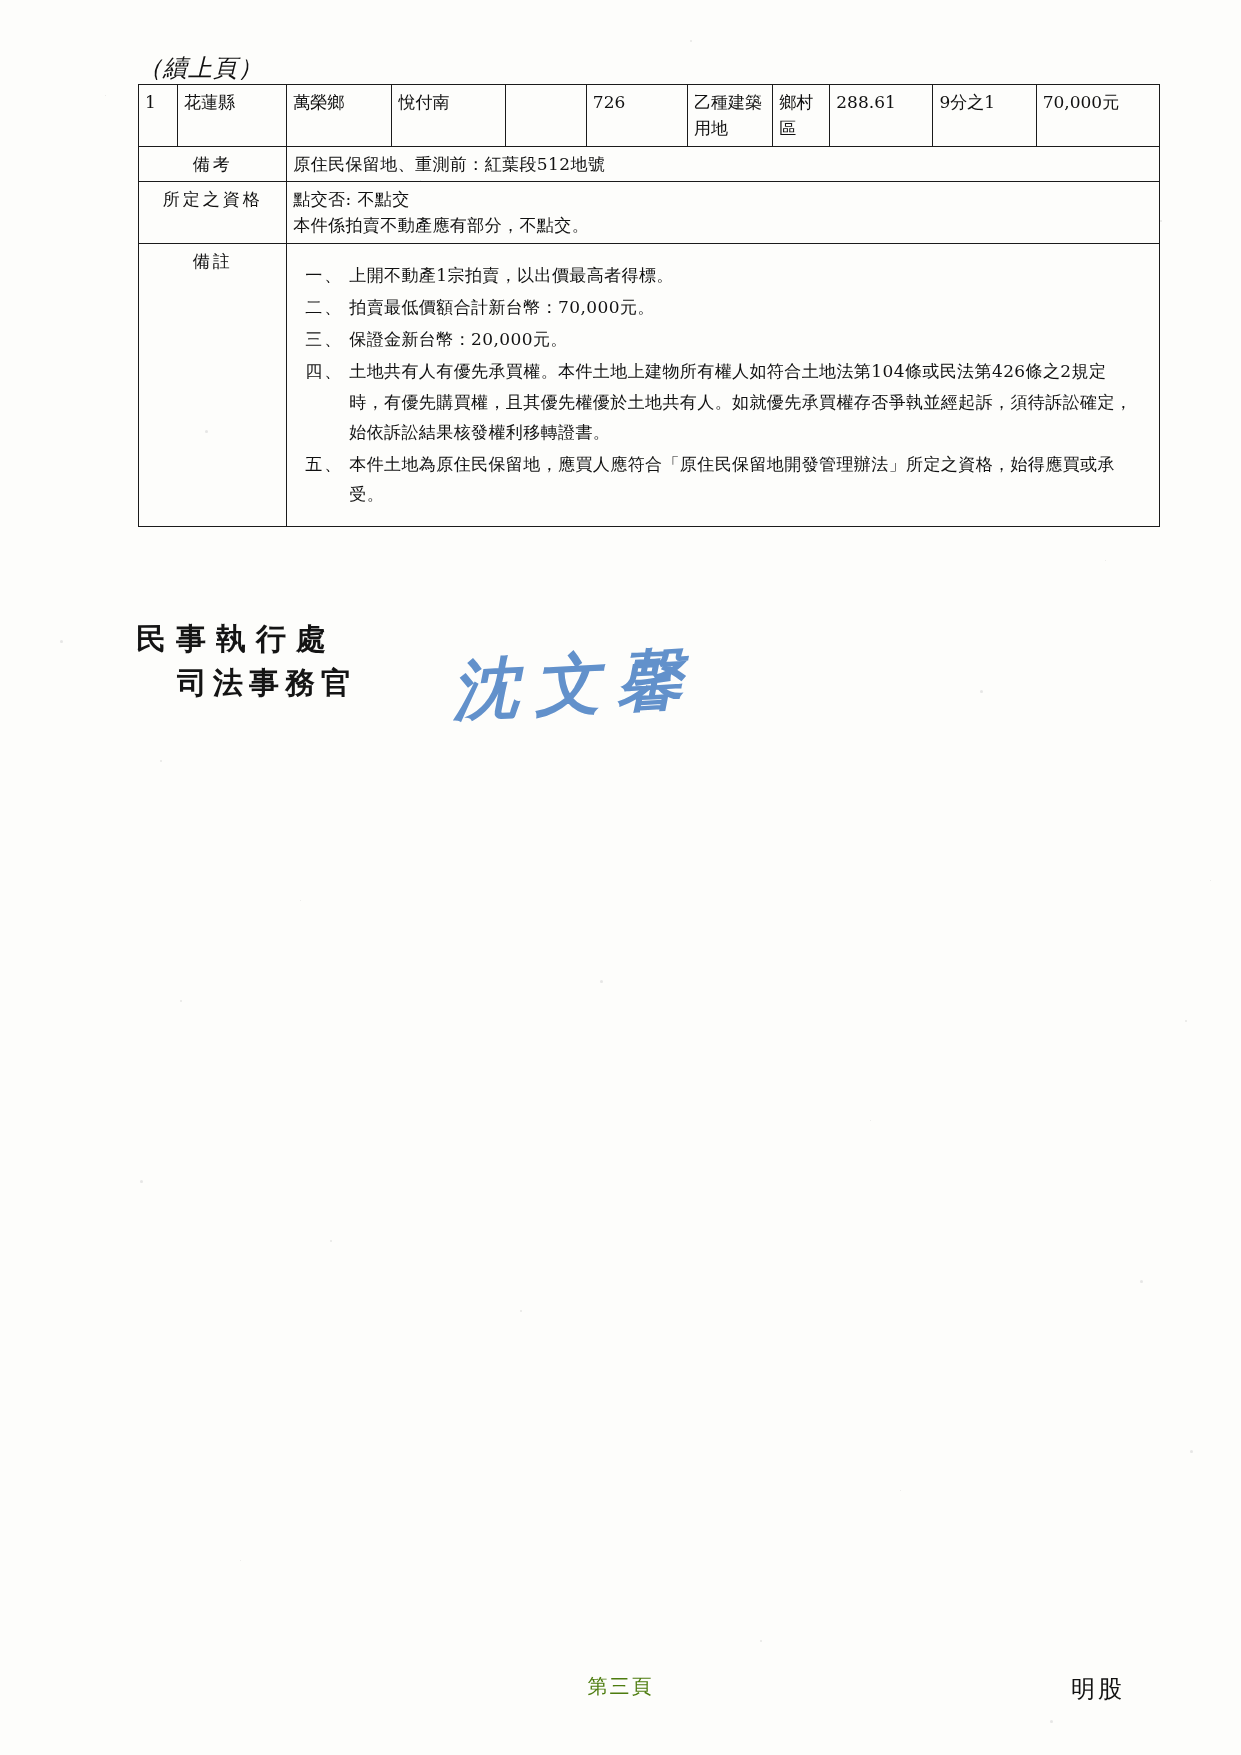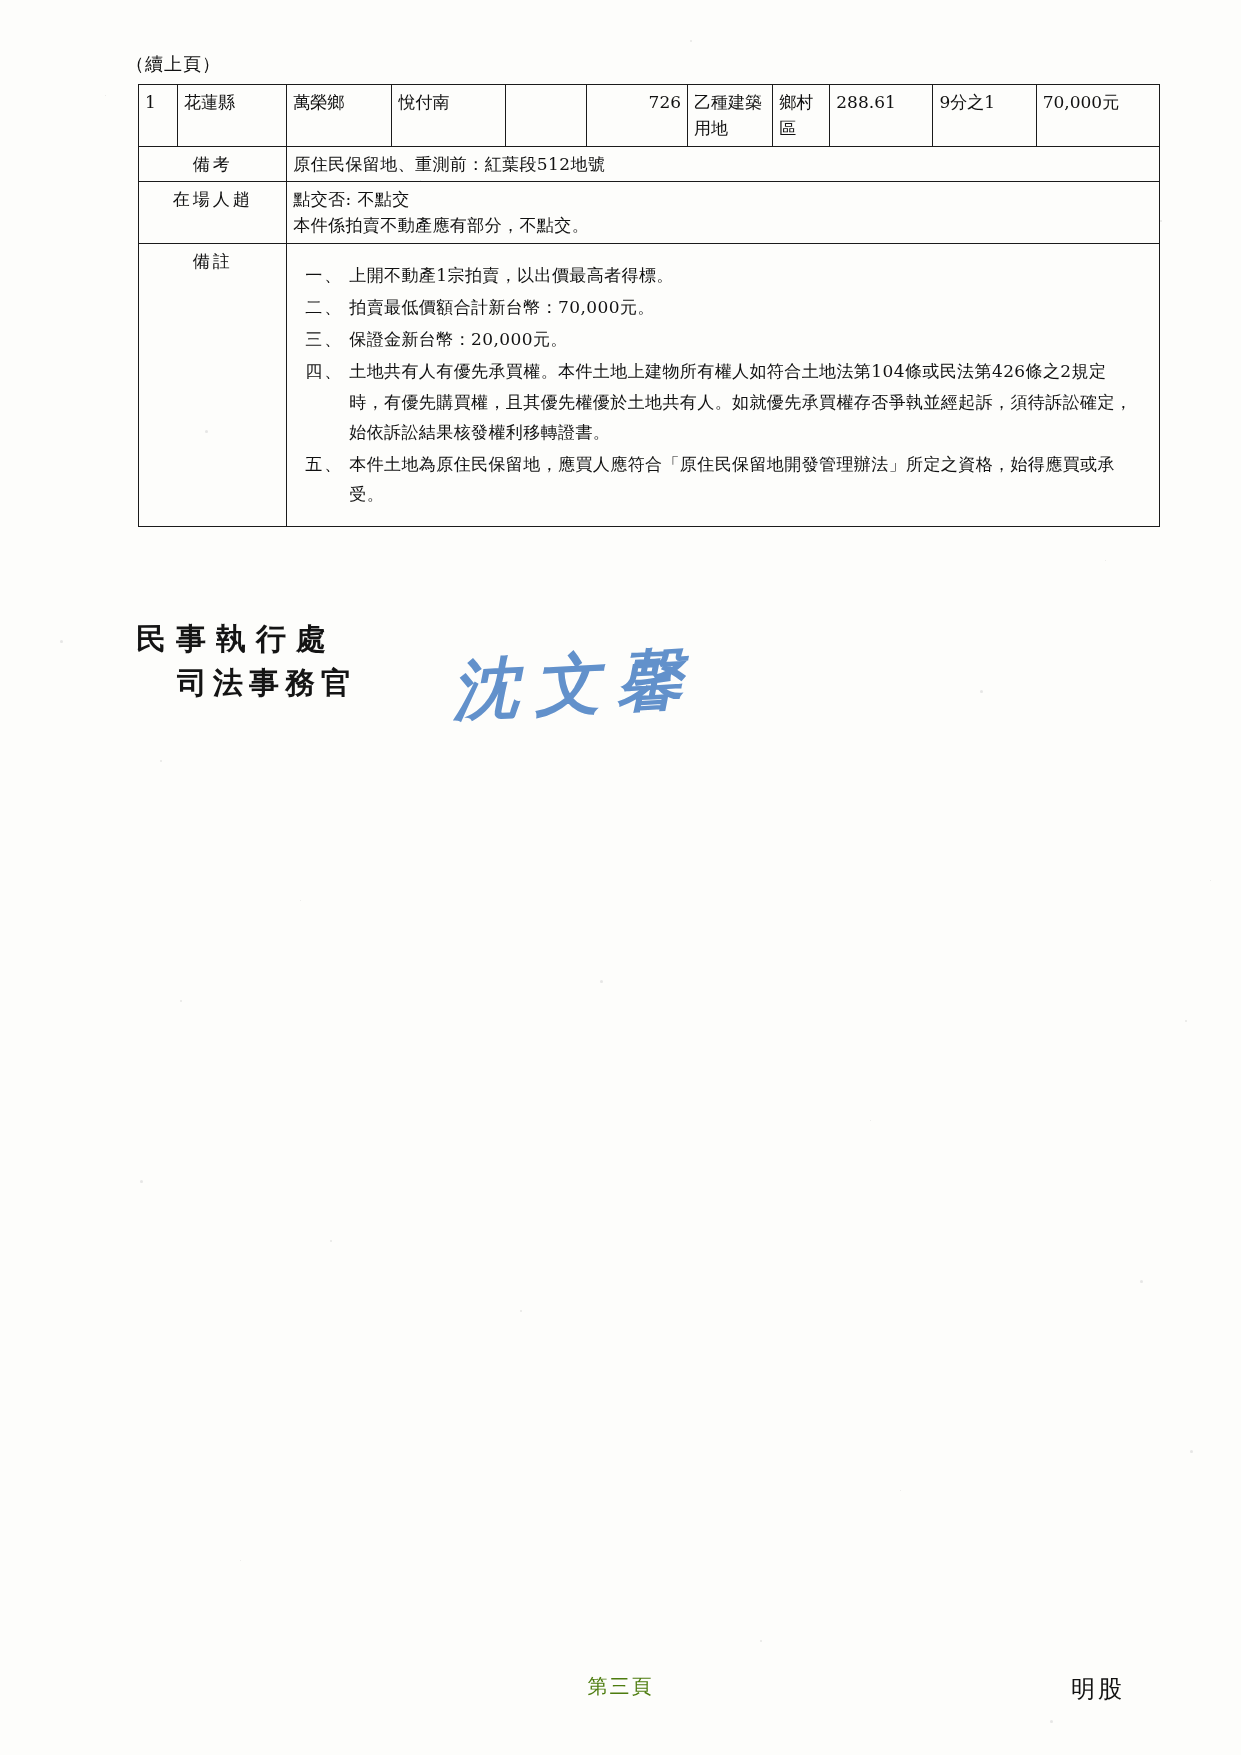--- a/index.html
+++ b/index.html
@@ -24,25 +24,26 @@
   
   .speckle {
     position: absolute;
     background: #cfcfcf;
     border-radius: 50%;
     pointer-events: none;
   }
 
   .cont-label {
     position: absolute;
-    left: 126px;
+    left: 138px;
     top: 52px;
-    font-size: 18px;
+    font-size: 24px;
     letter-spacing: 1px;
     color: #111;
+    font-style: italic;
   }
 
   table.main {
     position: absolute;
     left: 138px;
     top: 84px;
     width: 1022px;
     border-collapse: collapse;
     table-layout: fixed;
   }
@@ -52,21 +53,21 @@
     font-size: 17px;
     line-height: 1.55;
     vertical-align: top;
     color: #111;
   }
   .c-no      { width: 26px;  text-align: left; }
   .c-county  { width: 96px; }
   .c-town    { width: 92px; }
   .c-sect    { width: 100px; }
   .c-subsect { width: 68px; }
-  .c-num     { width: 88px;  text-align: right;}
+  .c-num     { width: 88px;  text-align: left;}
   .c-use     { width: 72px; }
   .c-zone    { width: 44px; }
   .c-area    { width: 90px; }
   .c-share   { width: 90px; margin-left: 32px; }
   .c-price   { width: 110px; }
 
   .label-cell {
     text-align: center;
     letter-spacing: 3px;
     white-space: nowrap;
@@ -167,21 +168,21 @@
         <td class="c-share">9分之1</td>
         <td class="c-price">70,000元</td>
       </tr>
 
       <tr>
         <td class="label-cell" colspan="2">備考</td>
         <td class="body-cell" colspan="9">原住民保留地、重測前：紅葉段512地號</td>
       </tr>
 
       <tr>
-        <td class="label-cell" colspan="2">在場人趙</td>
+        <td class="label-cell" colspan="2">所定之資格</td>
         <td class="body-cell" colspan="9">
           <p>點交否: 不點交</p>
           <p>本件係拍賣不動產應有部分，不點交。</p>
         </td>
       </tr>
 
 
       <tr>
         <td class="label-cell" colspan="2">備註</td>
         <td class="body-cell" colspan="9">

